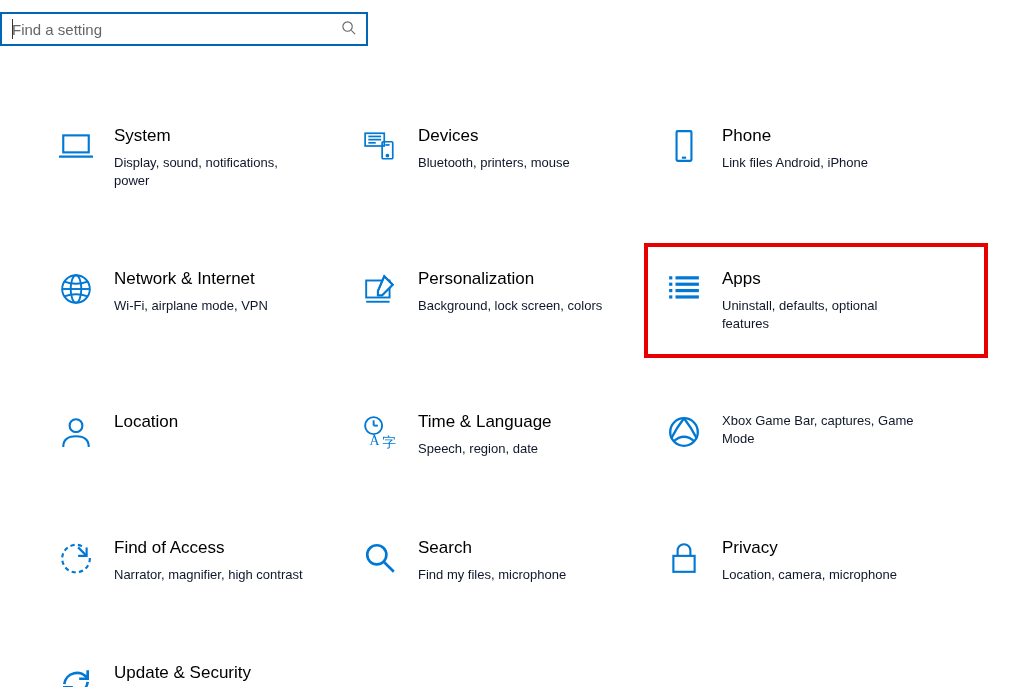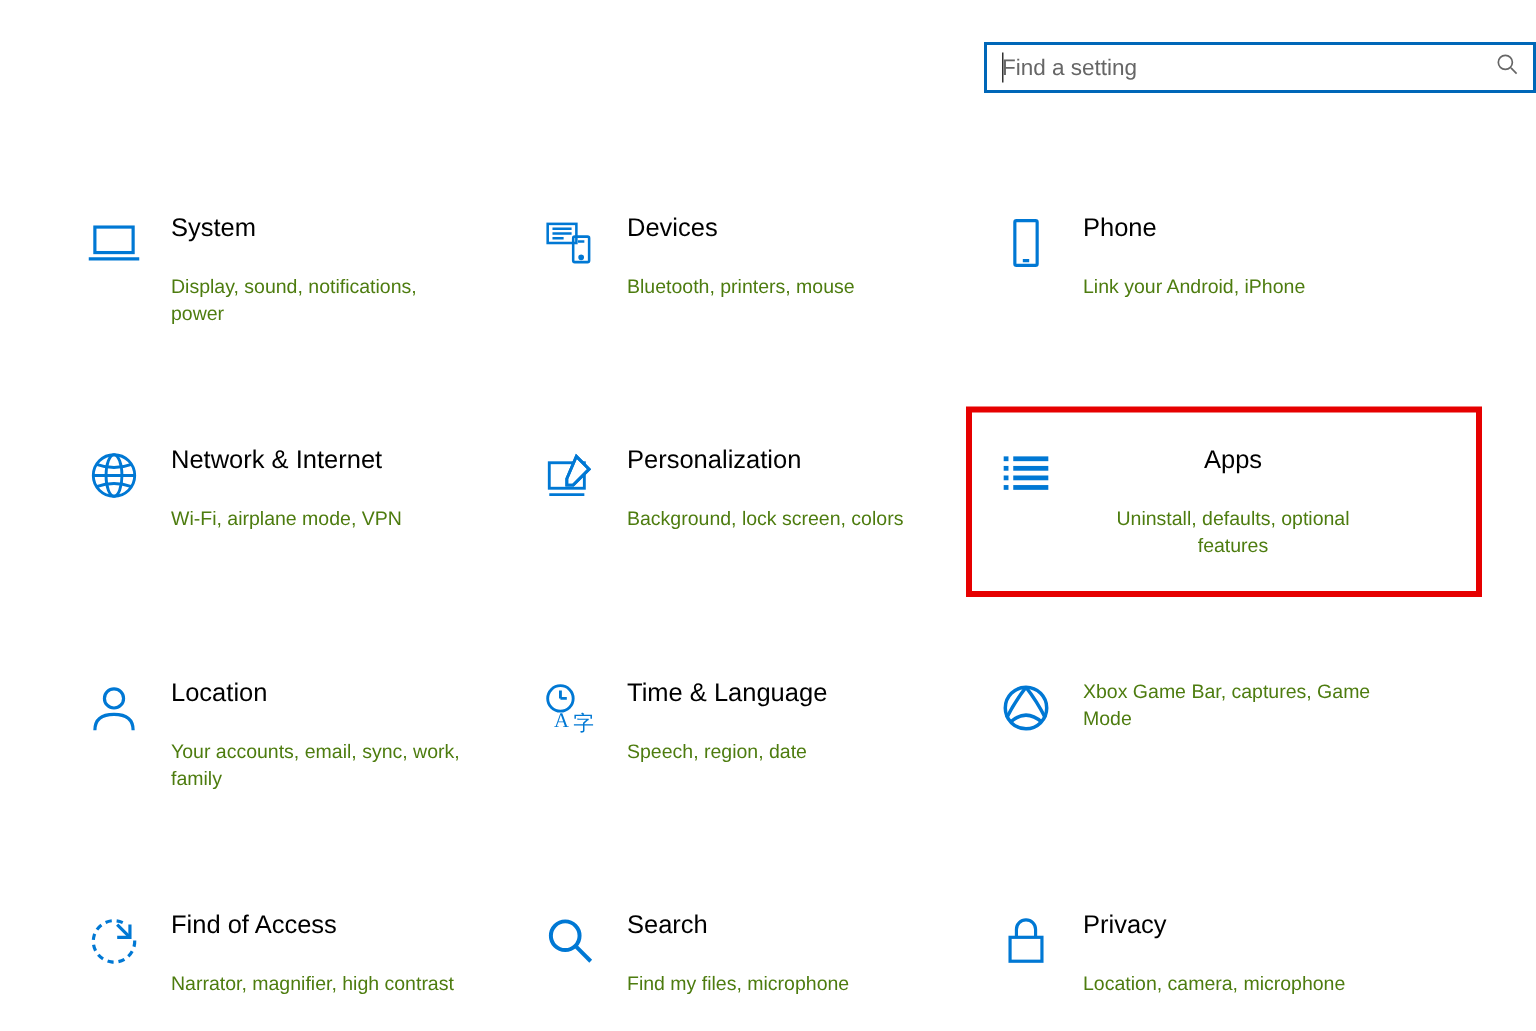--- a/index.html
+++ b/index.html
@@ -9,22 +9,22 @@
     }
     body {
       font-family: "Segoe UI", Tahoma, sans-serif;
       background: #ffffff;
       width: 1024px;
       height: 687px;
       overflow: hidden;
     }
     .search-container {
       display: flex;
-      justify-content: flex-end;
-      padding-top: 28px;
+      justify-content: flex-start;
+      padding-top: 12px;
       padding-bottom: 20px;
     }
     .search-box {
       width: 368px;
       height: 34px;
       border: 2px solid #0067b8;
       display: flex;
       align-items: center;
       padding: 0 10px;
       position: relative;
@@ -65,49 +65,48 @@
       display: flex;
       align-items: flex-start;
       gap: 20px;
       padding: 4px 6px 4px 0;
       cursor: pointer;
       position: relative;
     }
     .tile.highlighted {
       outline: 4px solid #e60000;
       outline-offset: 18px;
-      text-align: center;
     }
     .tile-icon {
       width: 36px;
       height: 36px;
       flex-shrink: 0;
       color: #0078d4;
       display: flex;
       align-items: center;
       justify-content: center;
       margin-top: 2px;
     }
     .tile-icon svg {
       width: 34px;
       height: 34px;
     }
     .tile-text {
       display: flex;
       flex-direction: column;
-      gap: 20px;
+      gap: 8px;
     }
     .tile-title {
       font-size: 17px;
       color: #000;
       font-weight: 400;
     }
     .tile-desc {
       font-size: 13px;
-      color: #4d7c0f;
+      color: #0f172a;
       line-height: 1.35;
       max-width: 200px;
     }
   </style>
 </head>
 <body>
 
 <div class="search-container">
   <div class="search-box">
     <div class="search-caret"></div>
@@ -156,21 +155,21 @@
 
   <div class="tile">
     <div class="tile-icon">
       <svg viewBox="0 0 32 32" fill="none" stroke="currentColor" stroke-width="2">
         <rect x="9" y="2" width="14" height="28" rx="1"></rect>
         <line x1="14" y1="27" x2="18" y2="27"></line>
       </svg>
     </div>
     <div class="tile-text">
       <div class="tile-title">Phone</div>
-      <div class="tile-desc">Link your Android, iPhone</div>
+      <div class="tile-desc">Link files Android, iPhone</div>
     </div>
   </div>
 
   <div class="tile">
     <div class="tile-icon">
       <svg viewBox="0 0 32 32" fill="none" stroke="currentColor" stroke-width="1.8">
         <circle cx="16" cy="16" r="13"></circle>
         <ellipse cx="16" cy="16" rx="5" ry="13"></ellipse>
         <line x1="3" y1="16" x2="29" y2="16"></line>
         <path d="M5 9 Q16 13 27 9"></path>
@@ -219,21 +218,20 @@
 
   <div class="tile">
     <div class="tile-icon">
       <svg viewBox="0 0 32 32" fill="none" stroke="currentColor" stroke-width="2">
         <circle cx="16" cy="10" r="6"></circle>
         <path d="M4 30 Q4 20 16 20 Q28 20 28 30"></path>
       </svg>
     </div>
     <div class="tile-text">
       <div class="tile-title">Location</div>
-      <div class="tile-desc">Your accounts, email, sync, work, family</div>
     </div>
   </div>
 
   <div class="tile">
     <div class="tile-icon">
       <svg viewBox="0 0 32 32" fill="none" stroke="currentColor" stroke-width="1.8">
         <circle cx="10" cy="10" r="8"></circle>
         <line x1="10" y1="10" x2="10" y2="5"></line>
         <line x1="10" y1="10" x2="14" y2="10"></line>
         <text x="6" y="28" font-size="13" fill="currentColor" stroke="none" font-family="Segoe UI">A</text>

